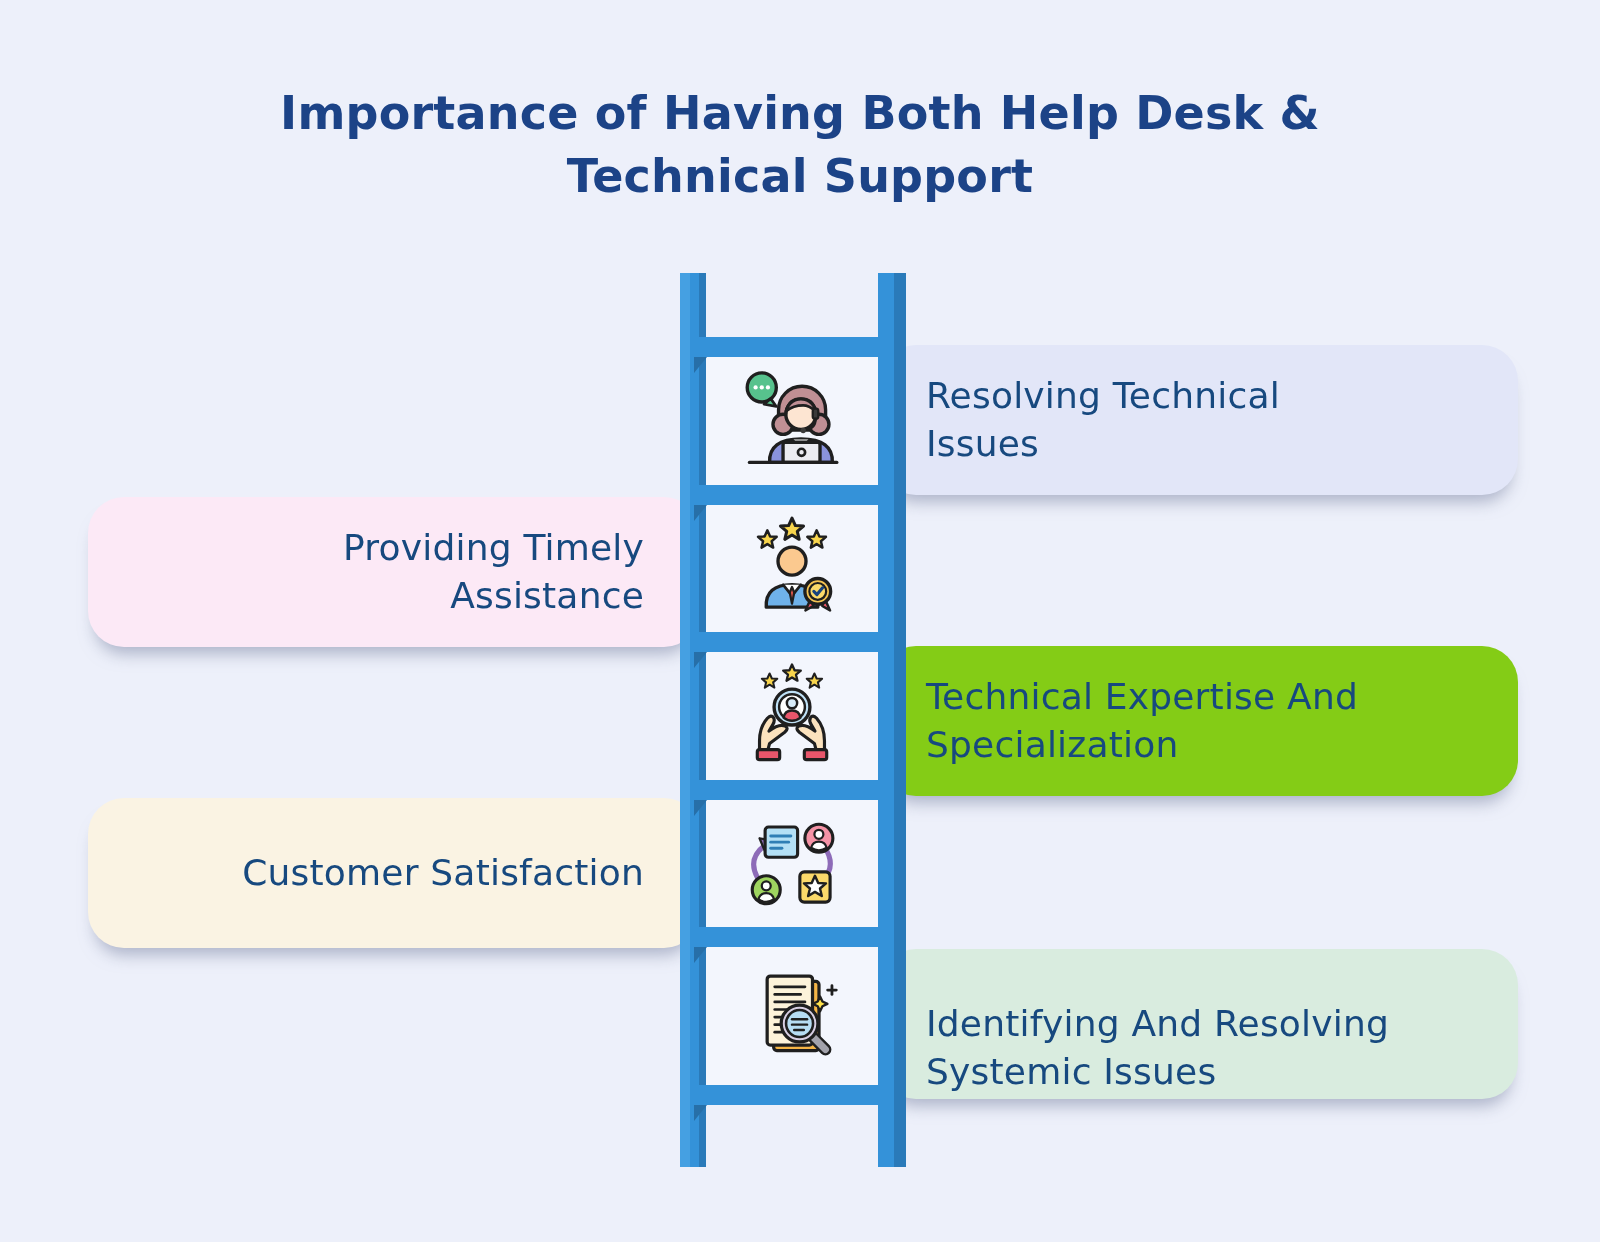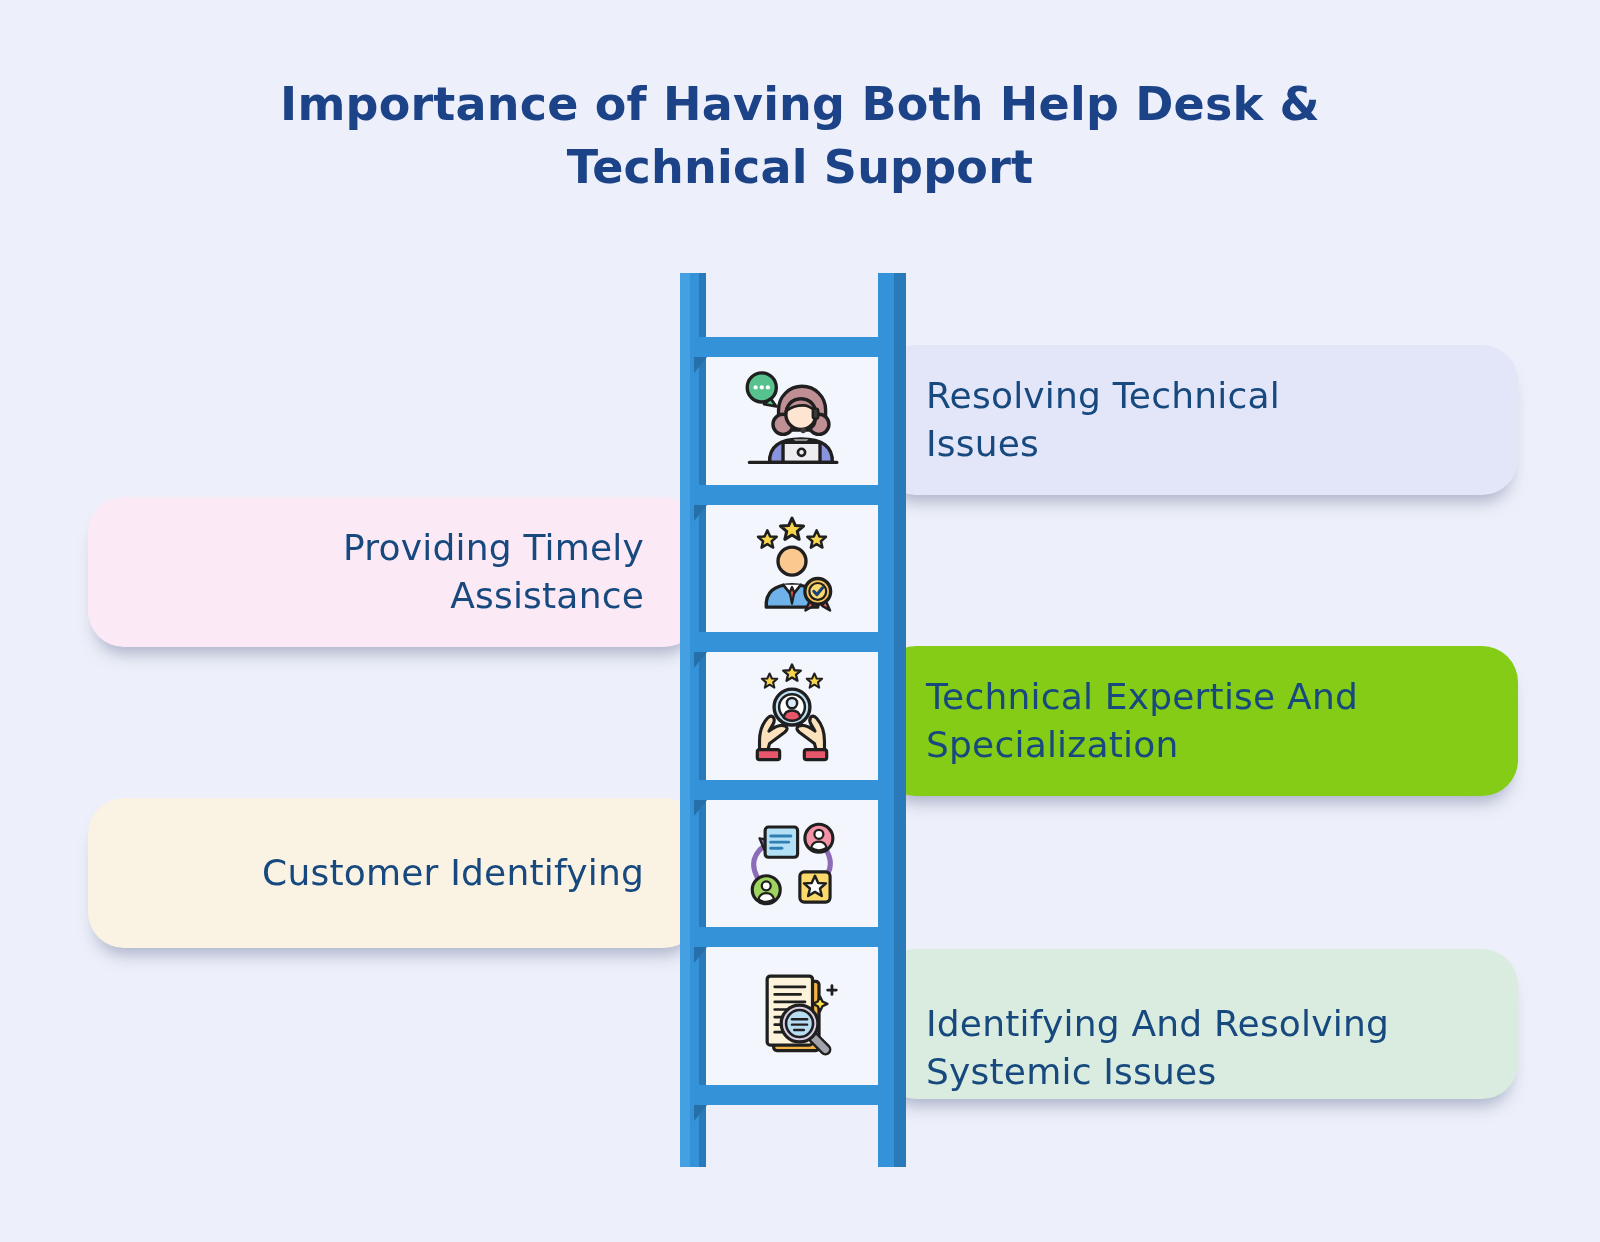--- a/index.html
+++ b/index.html
@@ -2,21 +2,21 @@
 <html><head>
 <meta charset="utf-8">
 <style>
   html,body{margin:0;padding:0;background:#dfe4f2;}
   .canvas{
     position:relative;width:1600px;height:1242px;overflow:hidden;
     background:var(--page-bg,#edf0fa);
     font-family:"DejaVu Sans","Liberation Sans",sans-serif;
   }
   .title{
-    position:absolute;top:70px;left:0;right:0;margin:3px auto;max-width:1120px;
+    position:absolute;top:70px;left:0;right:0;margin:12px auto;max-width:1120px;
     text-align:center;font-size:46px;font-weight:bold;line-height:1.38;
     color:var(--title-color,#1c4387);letter-spacing:0.2px;
   }
   
   .rail{position:absolute;top:273px;height:894px;z-index:3;}
   .rail-left{left:680px;width:26px;
     background:linear-gradient(90deg,var(--rail-light,#45a0e2) 0 38%,var(--rail-main,#3492d9) 38% 72%,var(--rail-dark,#2a7ab9) 72%);}
   .rail-right{left:878px;width:28px;
     background:linear-gradient(90deg,var(--rail-main,#3492d9) 0 58%,var(--rail-dark,#2a7ab9) 58%);}
   .rung{position:absolute;left:694px;width:190px;height:20px;background:var(--rail-main,#3492d9);z-index:4;}
@@ -56,21 +56,21 @@
   <div class="card card-right w440" style="top: 345px; background: rgb(226, 230, 248);">
     <span>Resolving Technical Issues</span>
   </div>
   <div class="card card-left w360" style="top: 497px; background: rgb(252, 233, 246);">
     <span>Providing Timely Assistance</span>
   </div>
   <div class="card card-right w470" style="top: 646px; background: #84cc16;">
     <span>Technical Expertise And Specialization</span>
   </div>
   <div class="card card-left" style="top: 798px; background: rgb(250, 243, 227);">
-    <span>Customer Identifying</span>
+    <span>Customer Satisfaction</span>
   </div>
   <div class="card card-right w580" style="top: 949px; background: rgb(217, 236, 223);">
     <span>Identifying And Resolving Systemic Issues</span>
   </div>
 
   <div class="rail rail-left"></div>
   <div class="rail rail-right"></div>
   <div class="rung" style="top:337px"></div>
   <div class="rung" style="top:485px"></div>
   <div class="rung" style="top:632px"></div>

